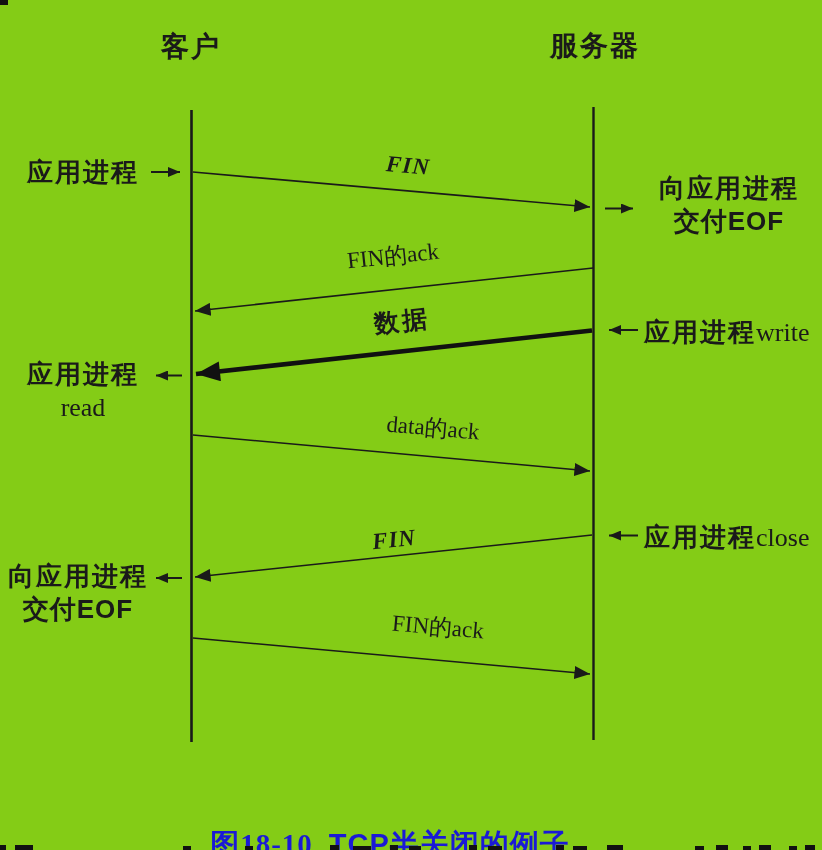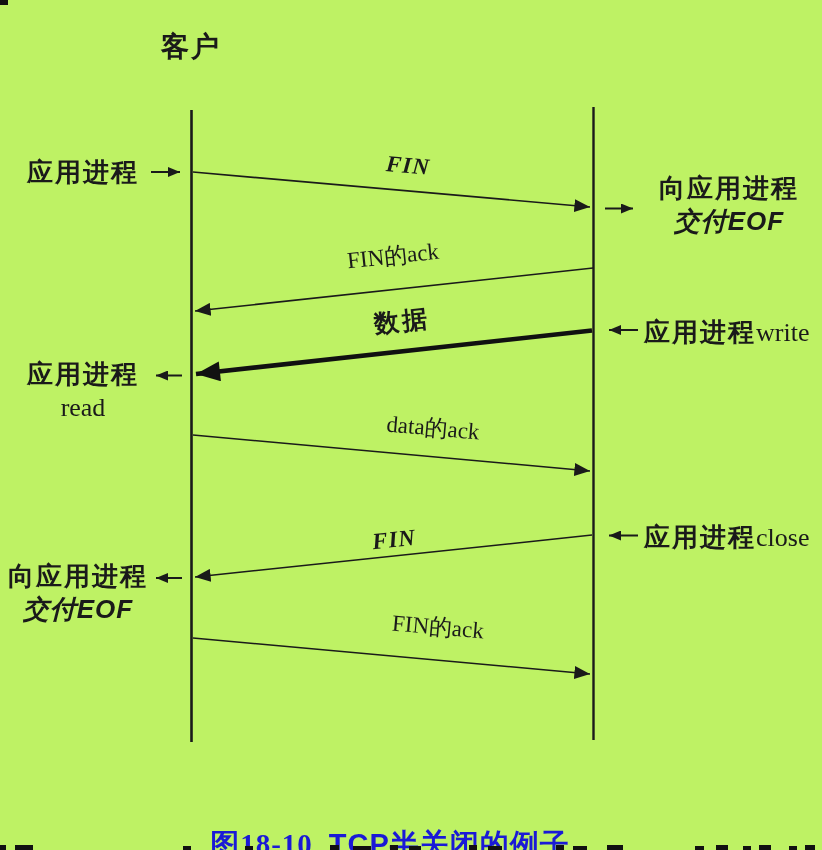--- a/index.html
+++ b/index.html
@@ -1,48 +1,49 @@
 <!DOCTYPE html>
 <html><head>
 <meta charset="utf-8">
 <style>
   html,body{margin:0;padding:0;background:#ffffff;}
   .canvas{
-    position:relative;width:822px;height:850px;background:#bef264;overflow:hidden;
+    position:relative;width:822px;height:850px;background:#84cc16;overflow:hidden;
     font-family:"Liberation Sans","DejaVu Sans",sans-serif;color:#1a1a1a;
   }
   svg.wires{position:absolute;left:0;top:0;width:822px;height:850px;}
   .abs{position:absolute;white-space:nowrap;}
   .center-x{transform:translateX(-50%);}
   .endpoint-title{font-size:28px;font-weight:bold;letter-spacing:2px;}
   .msg-label{position:absolute;transform:translate(-50%,-50%);font-size:23px;
     font-family:"Liberation Serif","DejaVu Serif","DejaVu Sans",serif;}
   .msg-fin{font-weight:bold;font-style:italic;letter-spacing:1px;}
   .msg-cn{font-family:"Liberation Sans","DejaVu Sans",sans-serif;font-size:25px;font-weight:bold;letter-spacing:3px;}
   .ann{position:absolute;text-align:center;line-height:33px;font-size:26px;}
   .ann .cn{font-weight:bold;letter-spacing:2px;display:block;}
   .ann .en{font-family:"Liberation Serif","DejaVu Serif",serif;font-weight:normal;letter-spacing:0;display:block;}
-  .ann .mixed{font-weight:bold;letter-spacing:1px;display:block;font-style:italic;}
+  .ann .mixed{font-weight:bold;letter-spacing:1px;display:block;}
   .ann-row{position:absolute;font-size:26px;white-space:nowrap;}
   .ann-row .cn{font-weight:bold;letter-spacing:2px;}
   .ann-row .lat{font-family:"Liberation Serif","DejaVu Serif",serif;font-weight:normal;}
   .caption{position:absolute;left:390px;top:777px;transform:translateX(-50%);
     font-size:29px;font-weight:bold;white-space:nowrap;letter-spacing:1px;margin-top:48px;}
   .caption .num{font-family:"Liberation Serif","DejaVu Serif",serif;font-weight:bold;margin-right:16px;}
   .frag{position:absolute;bottom:0;height:5px;background:#111;}
   .artifact-tl{position:absolute;left:0;top:0;width:8px;height:5px;background:#111;}
 </style>
 </head>
 <body>
 
 <div class="canvas">
 
   <div class="artifact-tl"></div>
 
   <div class="abs center-x endpoint-title" style="left:191px;top:28px;">客户</div>
+  <div class="abs center-x endpoint-title" style="left:595px;top:27px;">服务器</div>
 
   <svg class="wires" viewBox="0 0 822 850">
     <defs>
       <marker id="mArrow" viewBox="0 0 12 10" refX="12" refY="5" markerWidth="16" markerHeight="13" orient="auto" markerUnits="userSpaceOnUse">
           <path d="M0,0 L12,5 L0,10 Z" fill="#1a1a1a"></path>
         </marker>
       <marker id="mArrowBig" viewBox="0 0 12 10" refX="12" refY="5" markerWidth="26" markerHeight="20" orient="auto" markerUnits="userSpaceOnUse">
           <path d="M0,0 L12,5 L0,10 Z" fill="#111"></path>
         </marker>
       <marker id="mArrowSm" viewBox="0 0 12 10" refX="12" refY="5" markerWidth="12" markerHeight="10" orient="auto" markerUnits="userSpaceOnUse">

